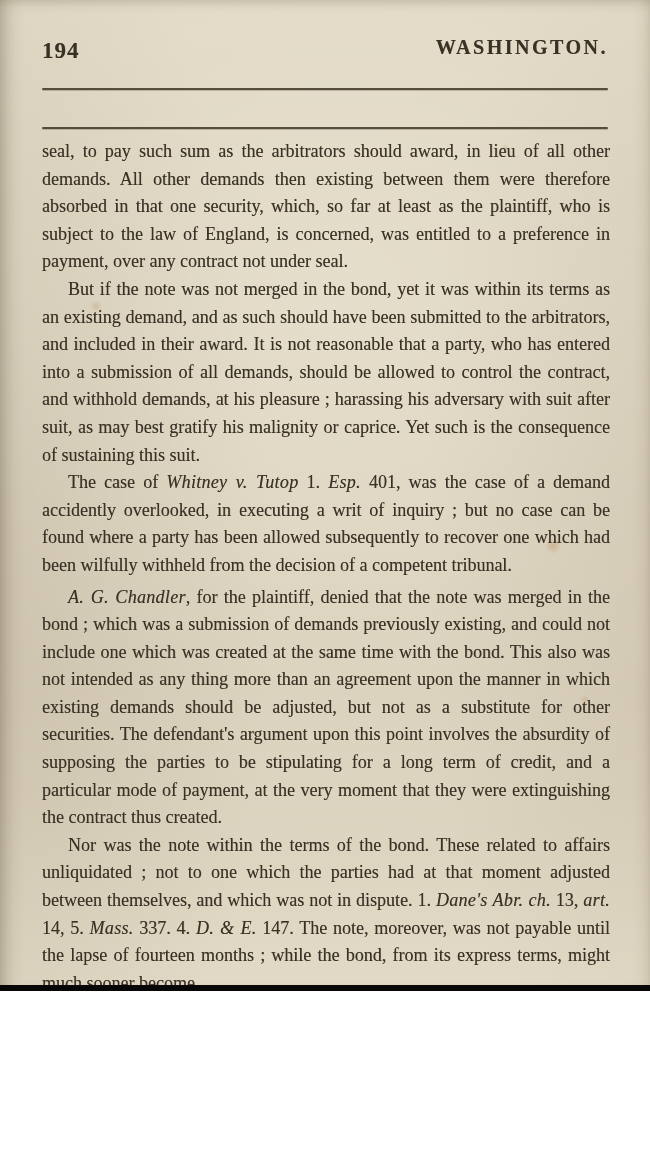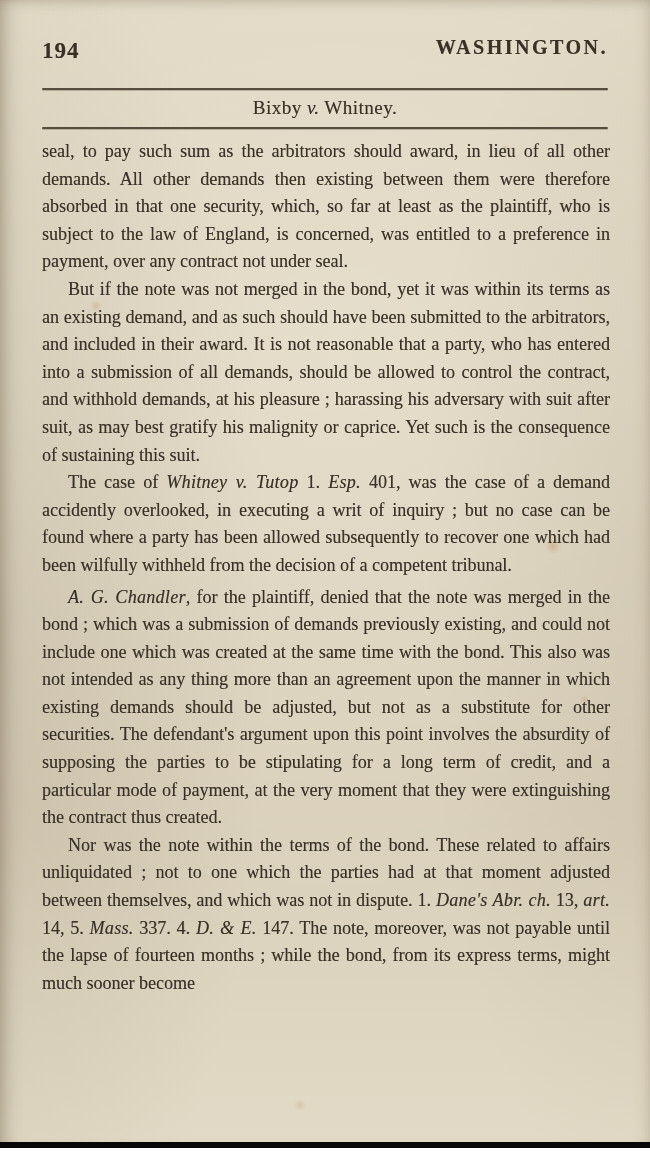--- a/index.html
+++ b/index.html
@@ -8,21 +8,21 @@
   }
   body {
     width: 650px;
     height: 1163px;
     overflow: hidden;
     font-family: "Liberation Serif", serif;
   }
   .page {
     position: relative;
     width: 650px;
-    height: 1148px;
+    height: 991px;
     color: #3a3126;
     background-color: #dbd2bd;
     background-image:
       radial-gradient(circle 7px at 553px 546px, rgba(175,115,45,0.30), rgba(175,115,45,0) 8px),
       radial-gradient(circle 5px at 96px  306px, rgba(165,115,55,0.22), rgba(165,115,55,0) 6px),
       radial-gradient(circle 4px at 585px 700px, rgba(170,120,55,0.20), rgba(170,120,55,0) 5px),
       radial-gradient(circle 5px at 300px 1105px, rgba(160,110,50,0.18), rgba(160,110,50,0) 6px),
       radial-gradient(circle 4px at 70px  455px, rgba(160,110,50,0.16), rgba(160,110,50,0) 5px),
       radial-gradient(circle 3px at 505px 148px, rgba(170,110,45,0.22), rgba(170,110,45,0) 4px),
       radial-gradient(ellipse 900px 750px at 52% 30%, rgba(255,251,238,0.30), rgba(255,251,238,0) 75%),
@@ -110,21 +110,20 @@
 
 <div class="page">
 
   <header class="page-header">
     <span class="page-number ink">194</span>
     <span class="running-head ink">WASHINGTON.</span>
   </header>
 
   <div class="rule rule-top"></div>
 
-  <div class="case-caption ink"><span>Bixby </span><i>v.</i><span> Whitney.</span></div>
 
   <div class="rule rule-bottom"></div>
 
   <main class="body-text ink" id="body-text">
       <p class=""><span>seal, to pay such sum as the arbitrators should award, in lieu of all other demands. All other demands then existing between them were therefore absorbed in that one security, which, so far at least as the plaintiff, who is subject to the law of England, is concerned, was entitled to a preference in payment, over any contract not under seal.</span></p>
       <p class="indent"><span>But if the note was not merged in the bond, yet it was within its terms as an existing demand, and as such should have been submitted to the arbitrators, and included in their award. It is not reasonable that a party, who has entered into a submission of all demands, should be allowed to control the contract, and withhold demands, at his pleasure ; harassing his adversary with suit after suit, as may best gratify his malignity or caprice. Yet such is the consequence of sustaining this suit.</span></p>
       <p class="indent"><span>The case of </span><i>Whitney v. Tutop</i><span> 1. </span><i>Esp.</i><span> 401, was the case of a demand accidently overlooked, in executing a writ of inquiry ; but no case can be found where a party has been allowed subsequently to recover one which had been wilfully withheld from the decision of a competent tribunal.</span></p>
       <p class="indent space-before"><i>A. G. Chandler</i><span>, for the plaintiff, denied that the note was merged in the bond ; which was a submission of demands previously existing, and could not include one which was created at the same time with the bond. This also was not intended as any thing more than an agreement upon the manner in which existing demands should be adjusted, but not as a substitute for other securities. The defendant's argument upon this point involves the absurdity of supposing the parties to be stipulating for a long term of credit, and a particular mode of payment, at the very moment that they were extinguishing the contract thus created.</span></p>
       <p class="indent"><span>Nor was the note within the terms of the bond. These related to affairs unliquidated ; not to one which the parties had at that moment adjusted between themselves, and which was not in dispute. 1. </span><i>Dane's Abr. ch.</i><span> 13, </span><i>art.</i><span> 14, 5. </span><i>Mass.</i><span> 337. 4. </span><i>D. &amp; E.</i><span> 147. The note, moreover, was not payable until the lapse of fourteen months ; while the bond, from its express terms, might much sooner become</span></p>
     </main>

